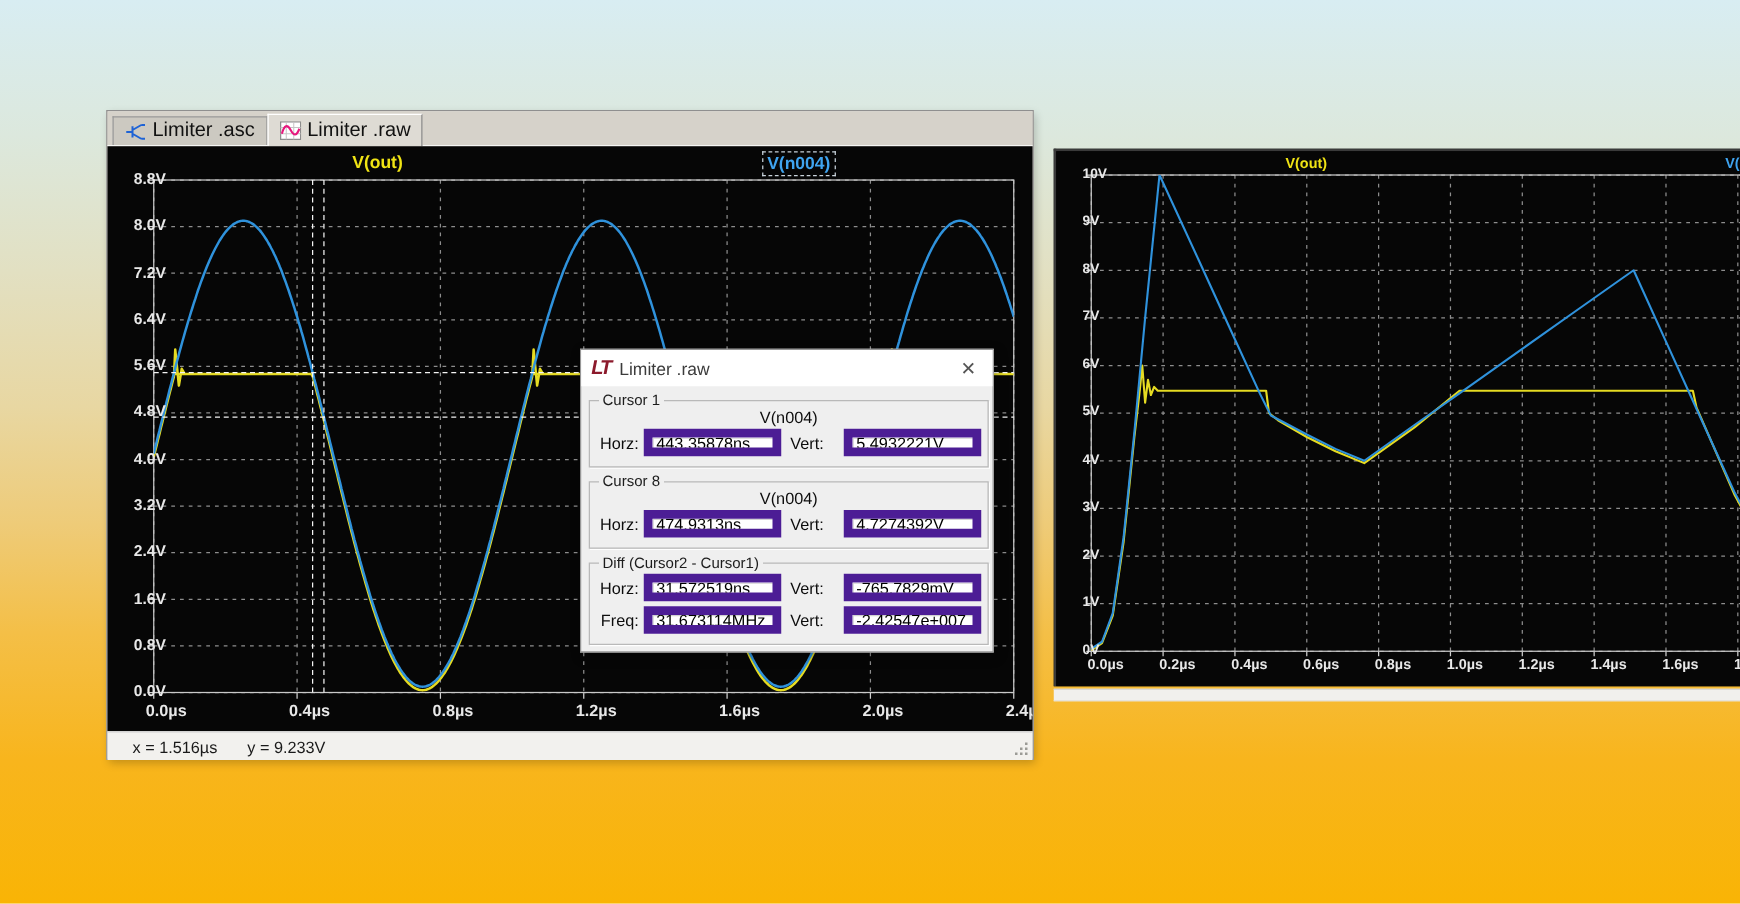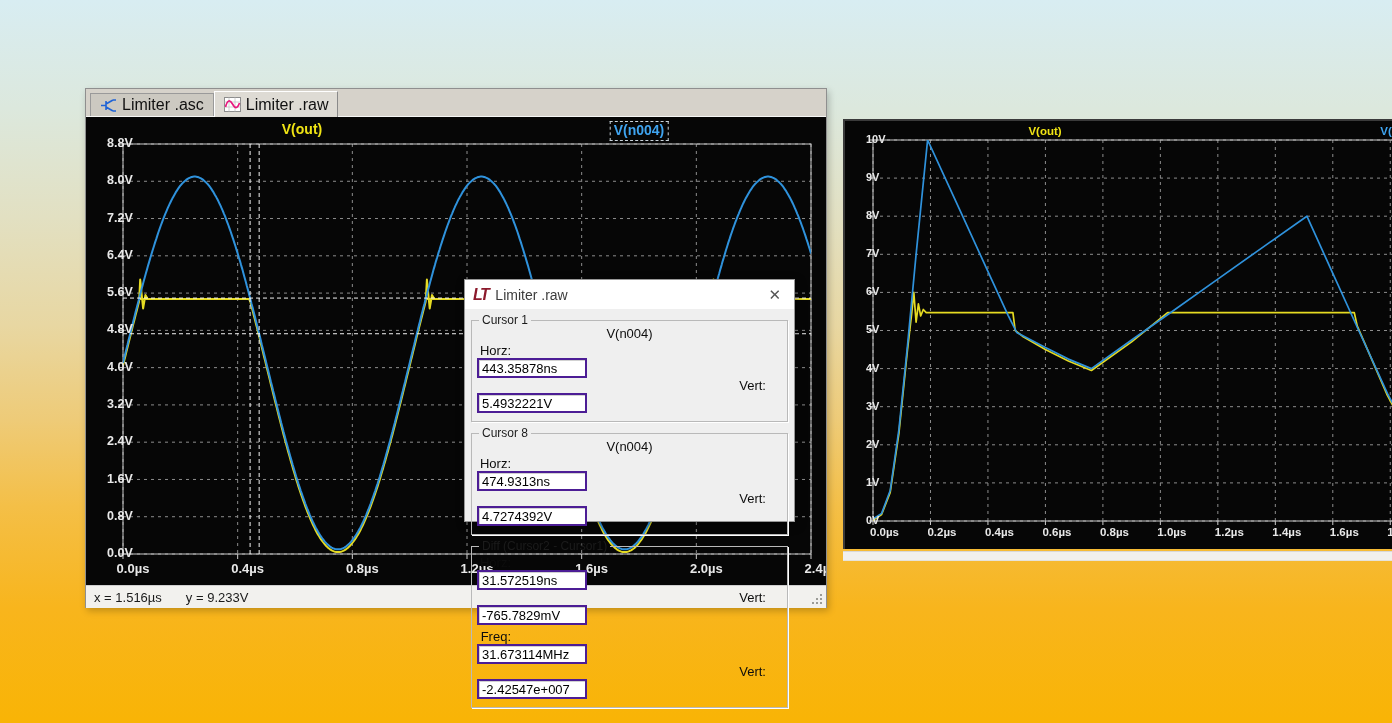--- a/index.html
+++ b/index.html
@@ -19,21 +19,21 @@
   .tabstrip { height: 28px; display: flex; align-items: flex-end; padding: 2px 0 0 4px;
     background: #d6d2ca; border-bottom: 1px solid #f6f6f4; }
   .tab { display: flex; align-items: center; gap: 5px; padding: 0 9px; font-size: 16px; color: #111; cursor: default; }
   .tab.inactive { background: #ccc9c1; border: 1px solid #9a9a9a; border-bottom: none; height: 23px; }
   .tab.active { background: #dedbd4; border: 1px solid #8a8a8a; border-top-color: #ffffff; border-left-color: #ffffff;
     border-bottom: none; height: 26px; position: relative; top: 1px; }
   .tabicon { display: inline-flex; width: 17px; height: 15px; }
   .plotpane { position: relative; background: #060606; overflow: hidden; }
   #left-pane { width: 740px; height: 468px; }
   .statusbar { height: 23px; background: #f2f1ee; border-top: 1px solid #cfcfcf;
-    display: flex; align-items: center; padding: 0 8px; font-size: 13px; color: #1a1a1a; position: relative; }
+    display: flex; align-items: center; padding: 0 20px; font-size: 13px; color: #1a1a1a; position: relative; }
   .statusbar .sy { margin-left: 24px; }
   .grip { position: absolute; right: 2px; bottom: 2px; line-height: 0; }
 
   
   .tick { position: absolute; font-weight: bold; color: #e8e8e8; line-height: 1; padding-left: 20px; }
   .ylab { text-align: right; }
   .xlab { text-align: center; }
   .leg { position: absolute; font-weight: bold; transform: translateX(-50%); white-space: nowrap; line-height: 1.25; }
   .leg.sel { border: 1px dashed #c8d2da; padding: 0 3px; }
 
@@ -41,26 +41,26 @@
   .dialog { position: absolute; left: 464px; top: 279px; width: 331px; height: 243px;
     background: #efefef; border: 1px solid #979797; box-shadow: 2px 3px 9px rgba(0,0,0,.35); z-index: 5; }
   .dlg-title { height: 29px; background: #ffffff; display: flex; align-items: center; padding: 0 9px 0 8px; gap: 7px; }
   .lt-logo { font-weight: bold; font-style: italic; font-size: 16px; color: #8c1a2c; letter-spacing: -1.5px; }
   .dlg-title-text { font-size: 14px; color: #3c3c3c; flex: 1; }
   .dlg-close { font-size: 15px; color: #555; padding: 0 4px; cursor: default; }
   .dlg-body { padding: 3px 6px 0; }
   fieldset.grp { border: 1px solid #b9b9b9; box-shadow: 1px 1px 0 #ffffff; margin: 1px 0 4px; padding: 0 5px 4px; }
   fieldset.grp legend { font-size: 12px; padding: 0 3px; margin-left: 2px; color: #1c1c1c; }
   .trace-name { text-align: center; font-size: 13px; margin: -1px 0 2px; color: #0d0d0d; }
-  .frow { display: flex; margin: 2px 0 4px; flex-direction: column; }
+  .frow { display: flex; align-items: center; margin: 2px 0 4px; }
   .frow label { font-size: 13px; color: #0d0d0d; text-align: right; }
   .lab1 { width: 38px; padding-right: 4px; }
   .lab2 { width: 50px; padding-right: 16px; margin-left: auto; }
   .fld { width: 110px; height: 20px; font-size: 13px; font-family: "Liberation Sans", sans-serif; color: #000;
-    background: #fff; border: 2px solid #4c1d95; box-shadow: inset 1px 1px 0 rgba(0,0,0,.18); padding: 4px 3px; }
+    background: #fff; border: 7px solid #4c1d95; box-shadow: inset 1px 1px 0 rgba(0,0,0,.18); padding: 4px 3px; }
 
   
   .right-window { position: absolute; left: 843px; top: 119px; width: 549px; height: 430px;
     border-left: 2px solid #3a3a3a; border-top: 2px solid #3a3a3a; background: #060606; z-index: 1; }
   #right-pane { width: 547px; height: 428px; }
   .right-strip { position: absolute; left: 843px; top: 551px; width: 549px; height: 10px;
     background: #f1f0ed; border-top: 1px solid #d8d8d8; border-bottom: 1px solid #e6e3da; z-index: 1; }
 </style>
 </head>
 <body>

